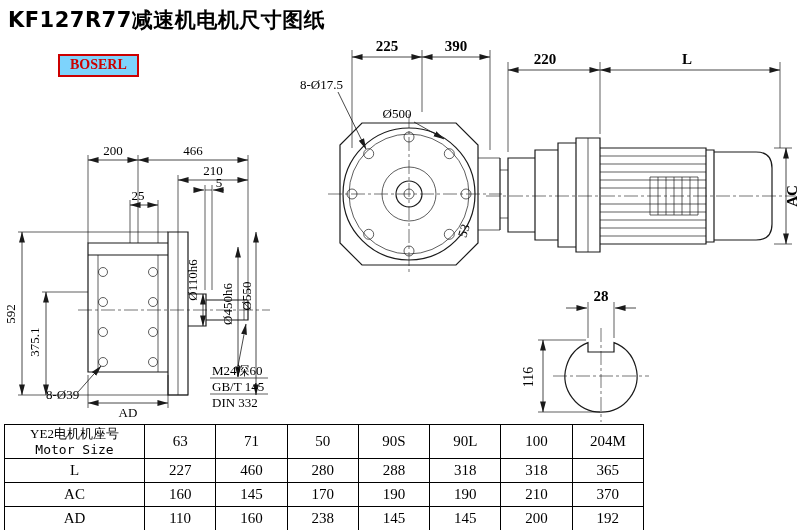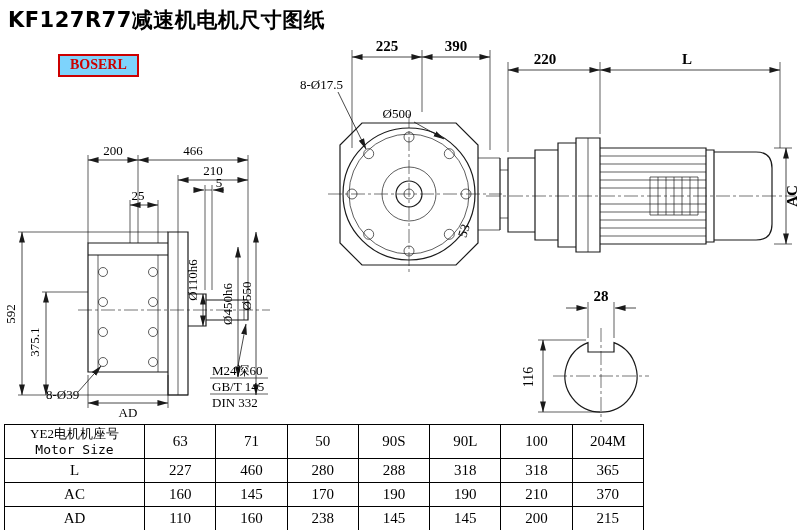--- a/index.html
+++ b/index.html
@@ -192,16 +192,16 @@
     <td>370</td>
   </tr>
   <tr>
     <td>AD</td>
     <td>110</td>
     <td>160</td>
     <td>238</td>
     <td>145</td>
     <td>145</td>
     <td>200</td>
-    <td>215</td>
+    <td>192</td>
   </tr>
   </tbody>
 </table>
 
 </body></html>

